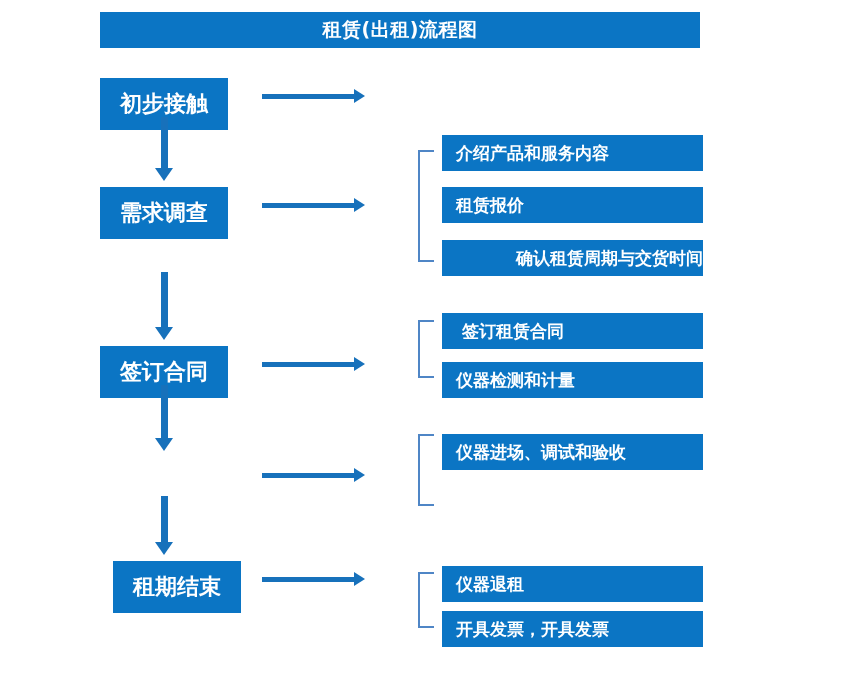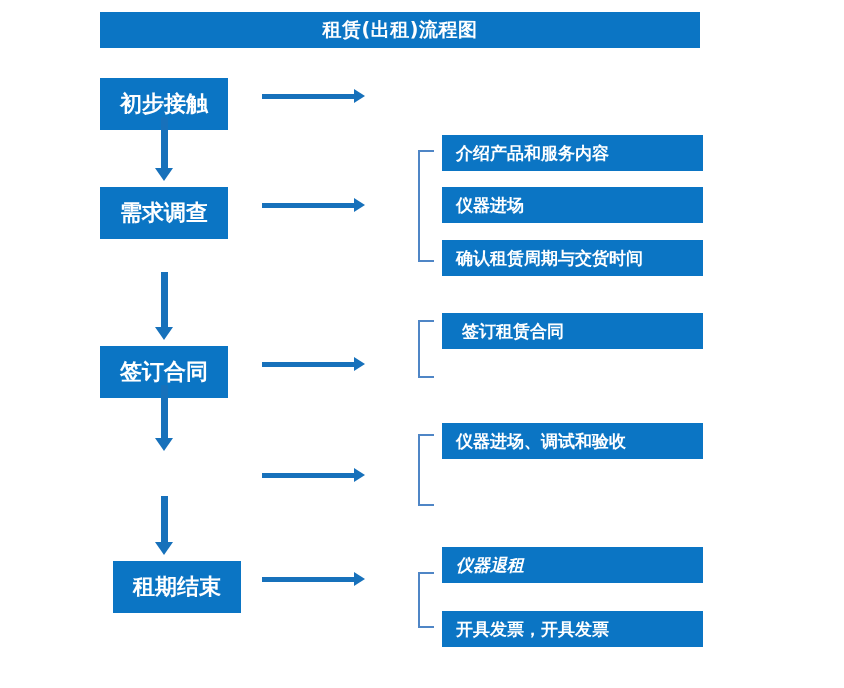--- a/index.html
+++ b/index.html
@@ -183,38 +183,41 @@
   <div class="bracket" style="left:418px; top:434px; height:72px;"></div>
 
   <div class="bracket" style="left:418px; top:572px; height:56px;"></div>
 
 
   <div class="node node-right" style="left:442px; top:135px;">
     <span>介绍产品和服务内容</span>
   </div>
 
   <div class="node node-right" style="left:442px; top:187px;">
-    <span>仪器进场</span>
-  </div>
-
-  <div class="node node-right" style="left:442px; top:240px;">
+    <span>租赁报价</span>
+  </div>
+
+  <div class="node node-right" style="left:442px; top:240px;justify-content:flex-end;">
     <span>确认租赁周期与交货时间</span>
   </div>
 
   <div class="node node-right" style="left:442px; top:313px;padding-left:20px;">
     <span>签订租赁合同</span>
   </div>
 
-
-  <div class="node node-right" style="left:442px; top:423px;">
+  <div class="node node-right" style="left:442px; top:362px;">
+    <span>仪器检测和计量</span>
+  </div>
+
+  <div class="node node-right" style="left:442px; top:434px;">
     <span>仪器进场、调试和验收</span>
   </div>
 
 
-  <div class="node node-right" style="left:442px; top:547px;font-style:italic;">
+  <div class="node node-right" style="left:442px; top:566px;">
     <span>仪器退租</span>
   </div>
 
   <div class="node node-right" style="left:442px; top:611px;">
     <span>开具发票，开具发票</span>
   </div>
 
 </div>
 
 </body></html>

